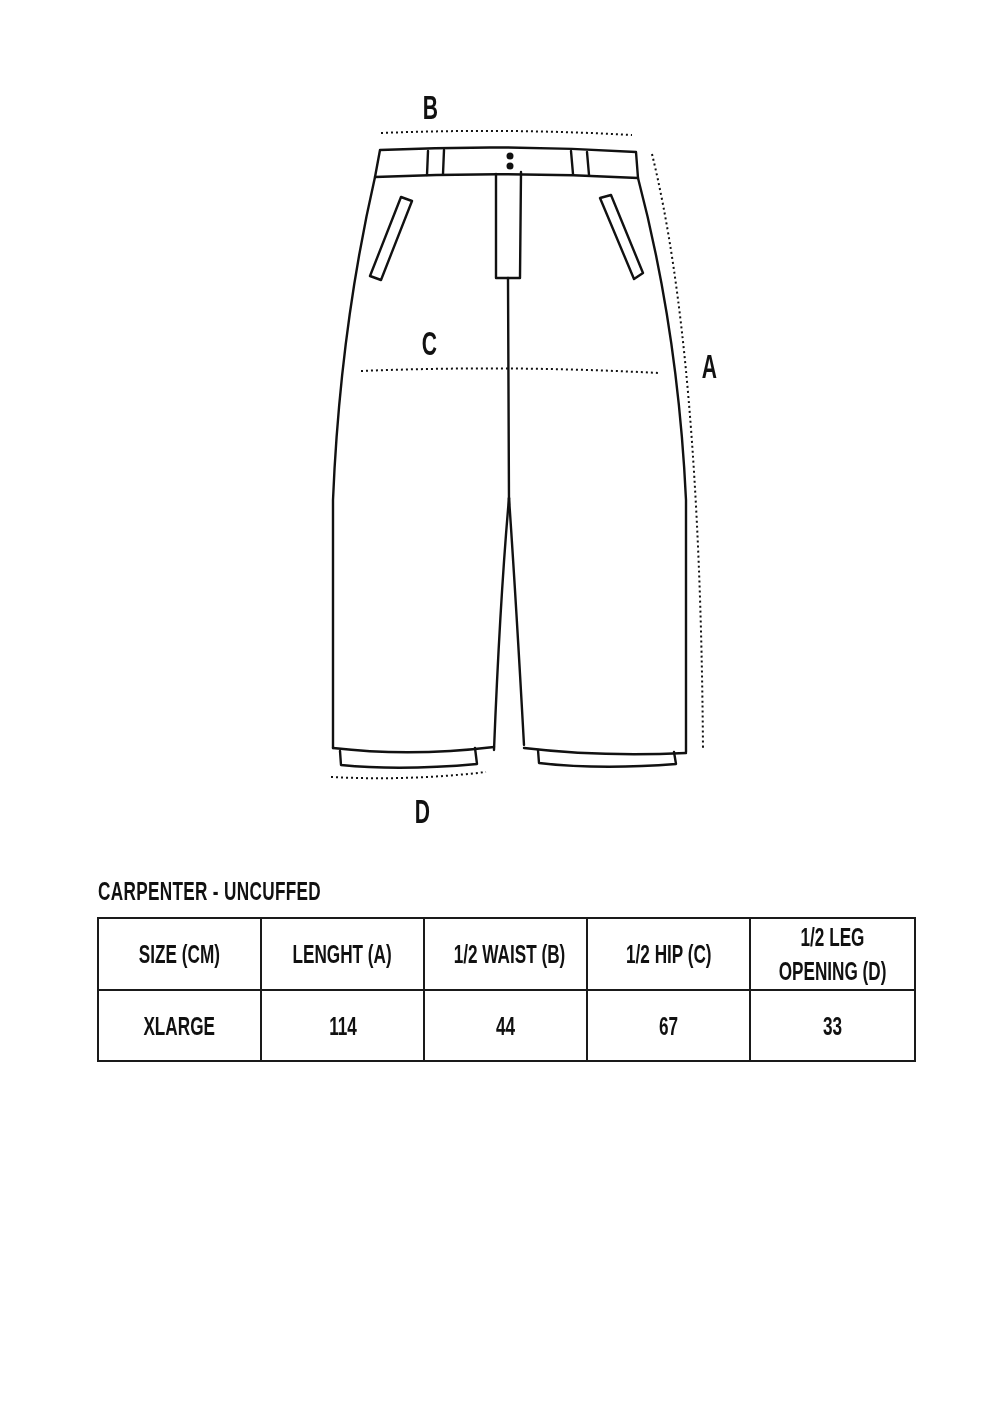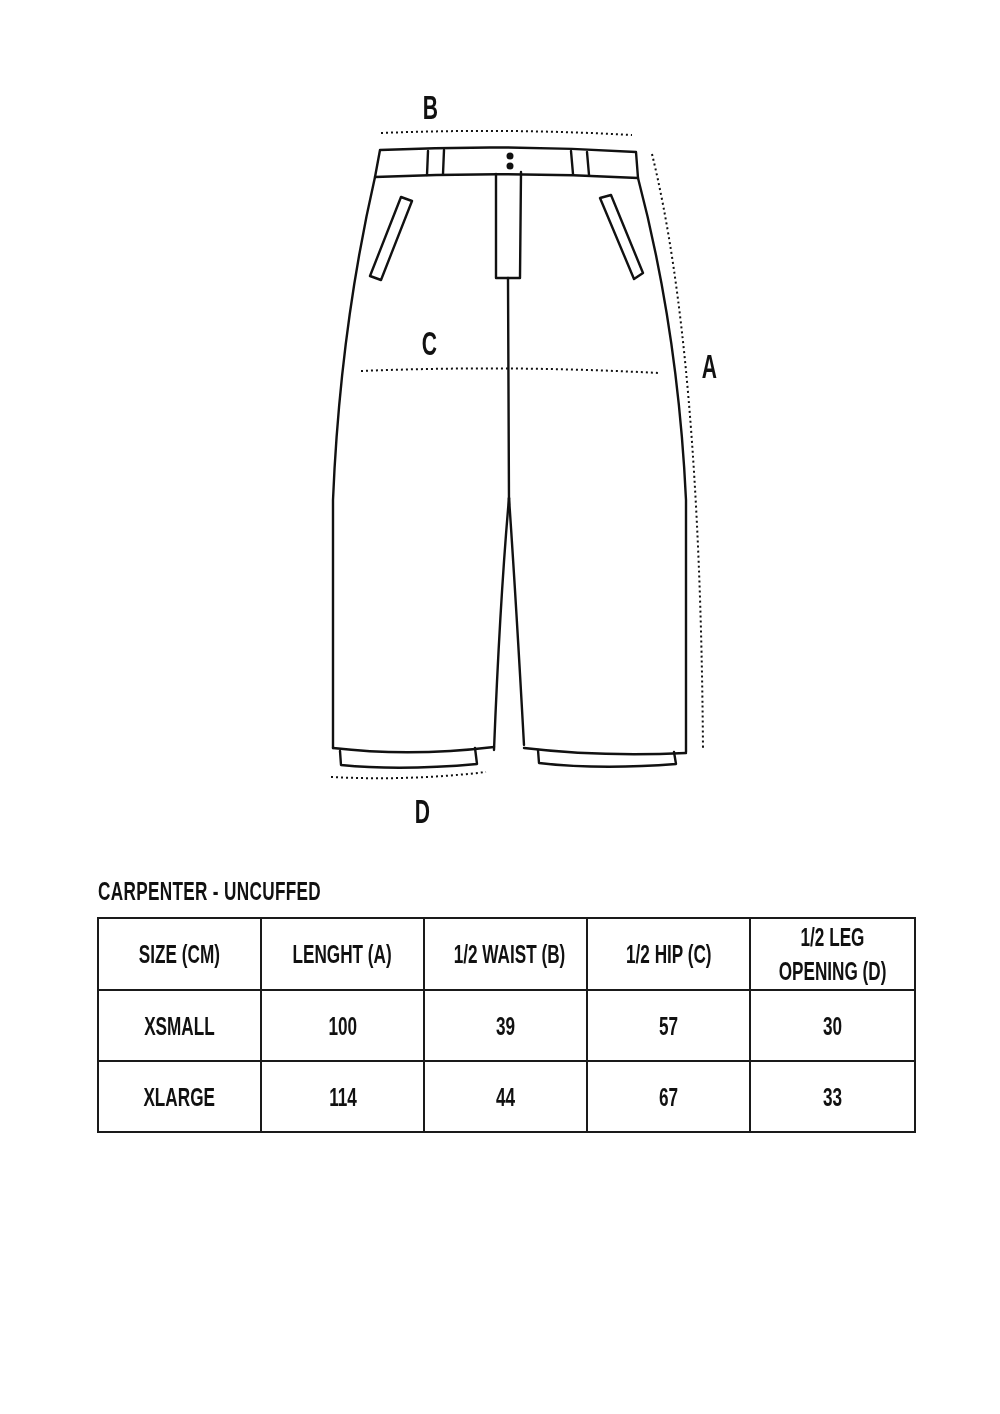--- a/index.html
+++ b/index.html
@@ -98,27 +98,20 @@
       <th><span class="cell-text">1/2 WAIST (B)</span></th>
       <th><span class="cell-text">1/2 HIP (C)</span></th>
       <th>
         <span class="cell-text" style="display:block;">1/2 LEG</span>
         <span class="cell-text" style="display:block;">OPENING (D)</span>
       </th>
     </tr>
   </thead>
   <tbody>
     <tr>
-      <td><span class="cell-text">XSMALL</span></td>
-      <td><span class="cell-text">100</span></td>
-      <td><span class="cell-text">39</span></td>
-      <td><span class="cell-text">57</span></td>
-      <td><span class="cell-text">30</span></td>
-    </tr>
-    <tr>
       <td><span class="cell-text">XLARGE</span></td>
       <td><span class="cell-text">114</span></td>
       <td><span class="cell-text">44</span></td>
       <td><span class="cell-text">67</span></td>
       <td><span class="cell-text">33</span></td>
     </tr>
   </tbody>
 </table>
 
 </body></html>

